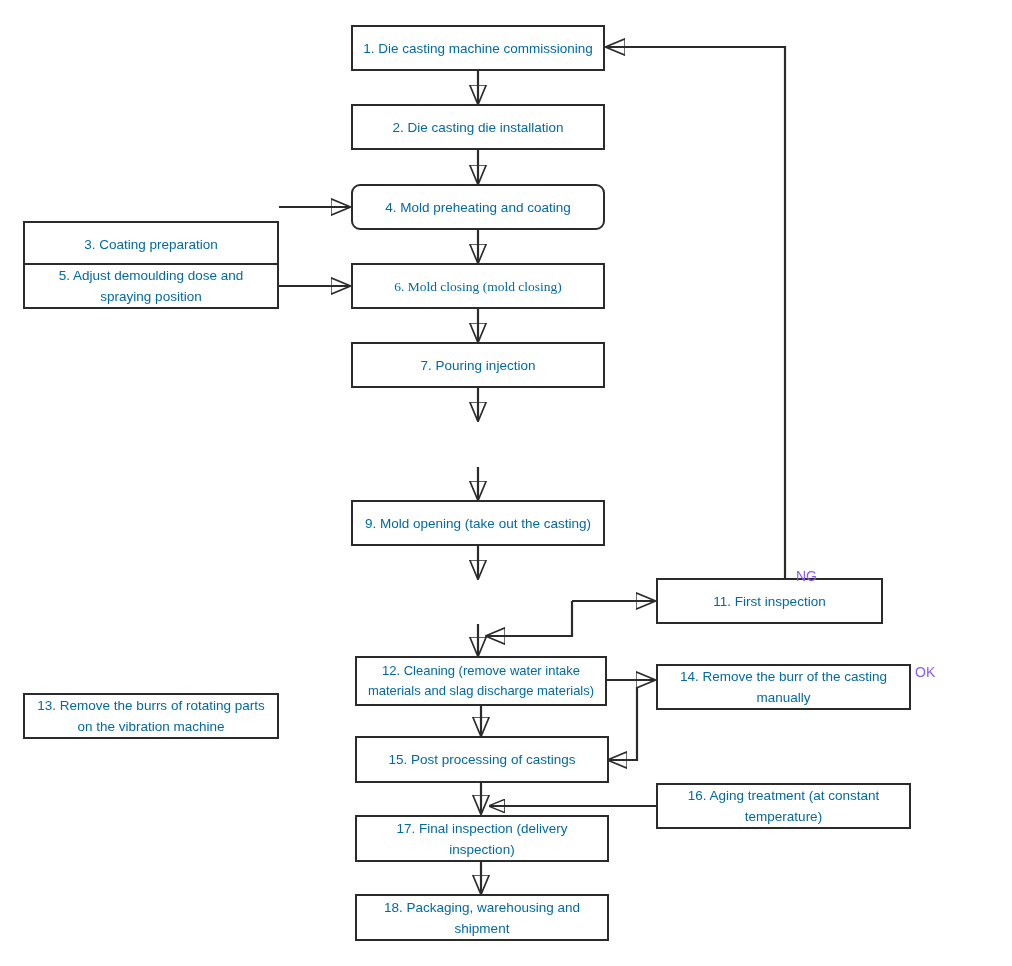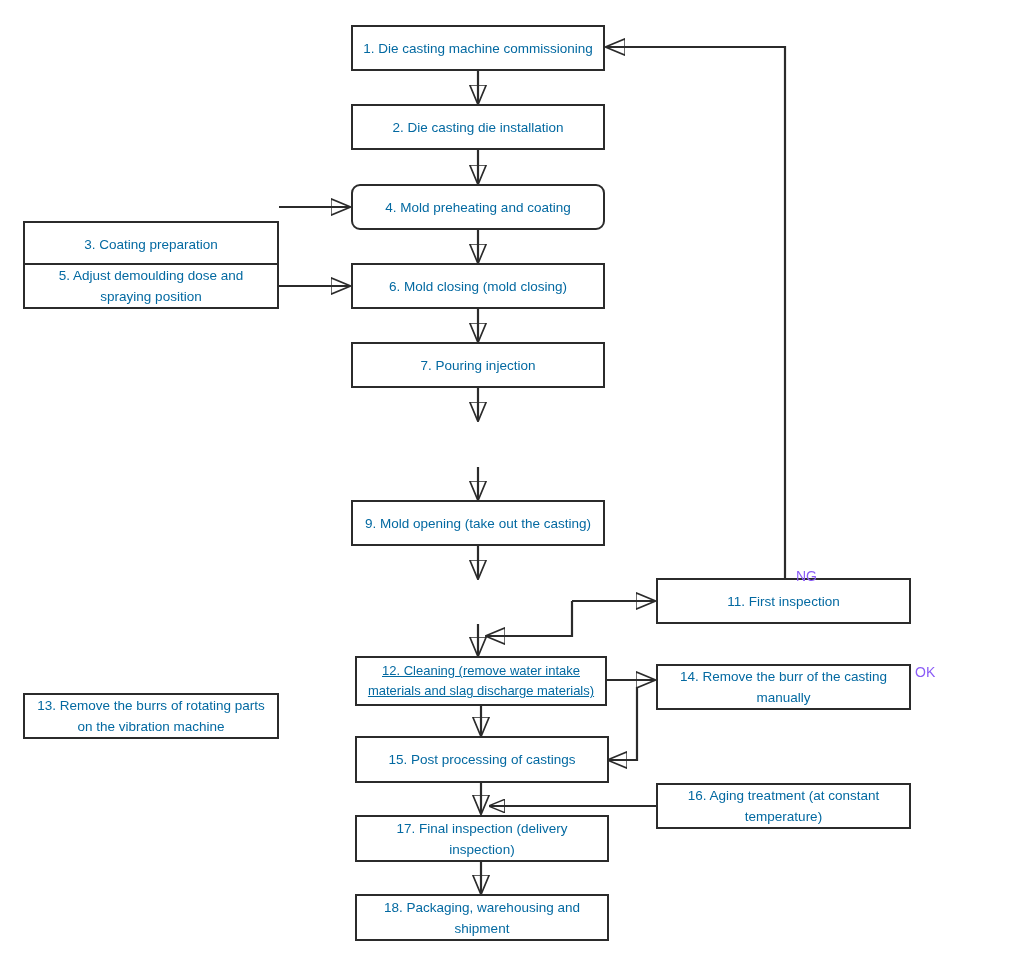--- a/index.html
+++ b/index.html
@@ -32,21 +32,20 @@
     line-height: 21px;
     padding: 0 8px;
     z-index: 3;
   }
   .node .nodetext {
     display: block;
     width: 100%;
   }
   .node.overflow {
     overflow: visible;
-    text-decoration: underline;
   }
   .edge-label {
     position: absolute;
     color: #8b5cf6;
     font-size: 14px;
     line-height: 16px;
     white-space: nowrap;
     z-index: 5;
     margin-top: 34px;
   }
@@ -128,35 +127,35 @@
   </div>
 
   <div class="node" style="left:351px; top:184px; width:254px; height:46px;border-radius:9px;">
     <span class="nodetext">4. Mold preheating and coating</span>
   </div>
 
   <div class="node" style="left:23px; top:263px; width:256px; height:46px;">
     <span class="nodetext">5. Adjust demoulding dose and spraying position</span>
   </div>
 
-  <div class="node" style="left:351px; top:263px; width:254px; height:46px;">
+  <div class="node" style="left:351px; top:263px; width:254px; height:46px;font-family:Liberation Serif, serif;">
     <span class="nodetext">6. Mold closing (mold closing)</span>
   </div>
 
   <div class="node" style="left:351px; top:342px; width:254px; height:46px;">
     <span class="nodetext">7. Pouring injection</span>
   </div>
 
 
   <div class="node" style="left:351px; top:500px; width:254px; height:46px;">
     <span class="nodetext">9. Mold opening (take out the casting)</span>
   </div>
 
 
-  <div class="node" style="left:656px; top:578px; width:255px; height:46px;">
+  <div class="node" style="left:656px; top:578px; width:227px; height:46px;">
     <span class="nodetext">11. First inspection</span>
   </div>
 
   <div class="node overflow" style="left:355px; top:656px; width:252px; height:50px; line-height:20px; font-size:13px;">
     <span class="nodetext">12. Cleaning (remove water intake materials and slag discharge materials)</span>
   </div>
 
   <div class="node" style="left:23px; top:693px; width:256px; height:46px;">
     <span class="nodetext">13. Remove the burrs of rotating parts on the vibration machine</span>
   </div>

